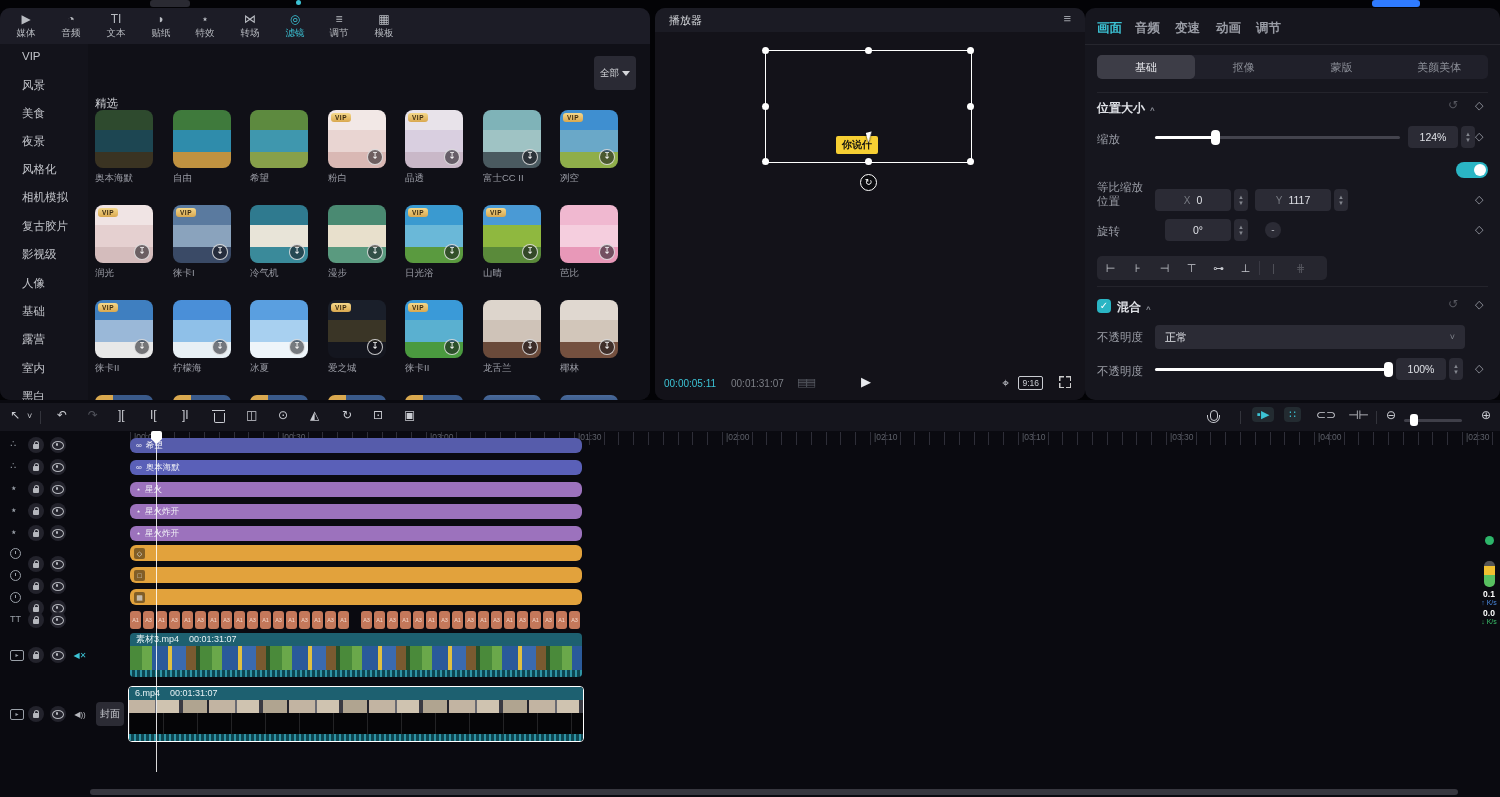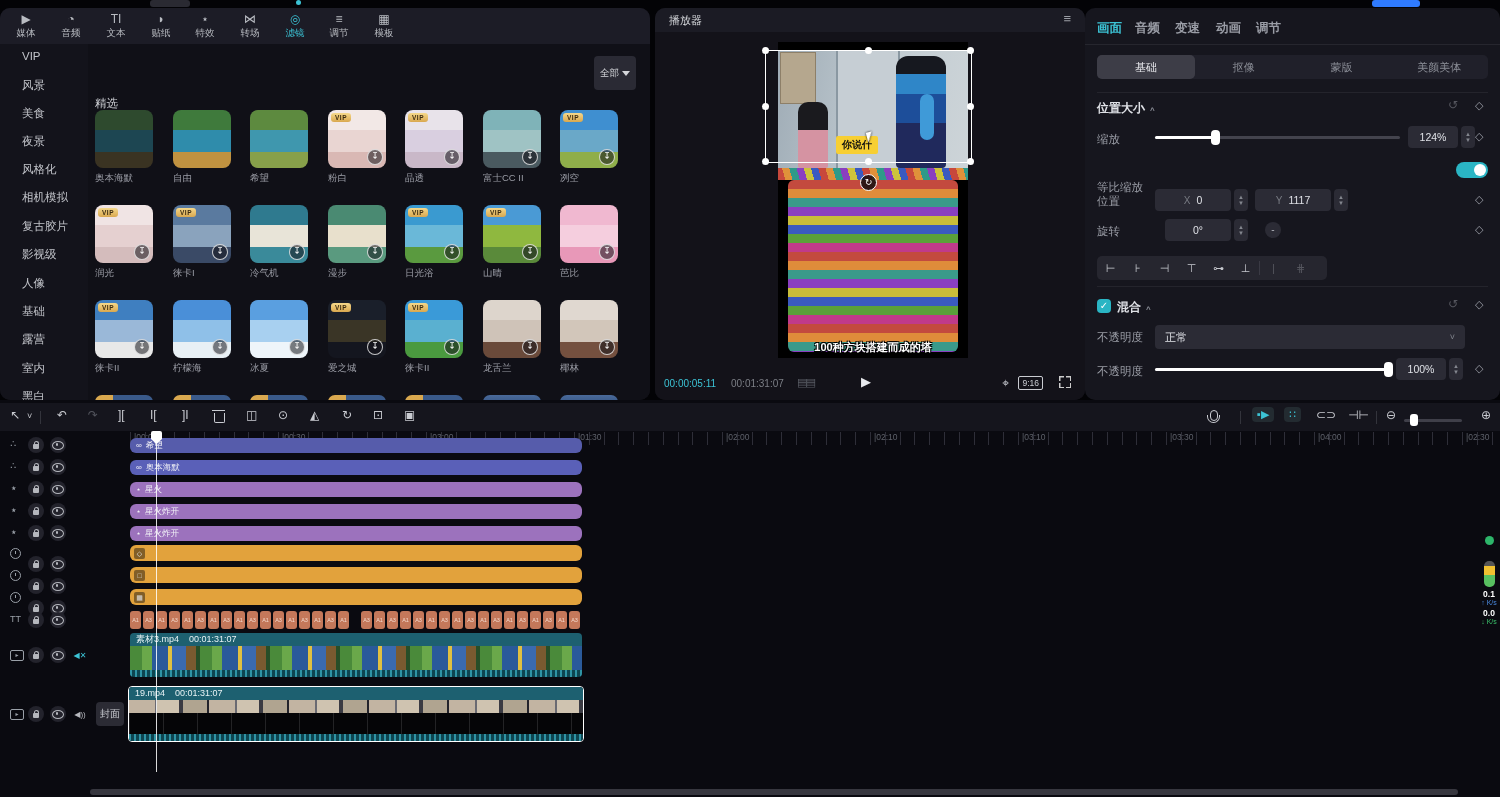--- a/index.html
+++ b/index.html
@@ -375,33 +375,20 @@
         <div class="gsliver" style="left: 395px; top: 351px; background: linear-gradient(rgb(74, 106, 154), rgb(58, 90, 138));"></div>
         <div class="gsliver" style="left: 472px; top: 351px; background: linear-gradient(rgb(74, 106, 154), rgb(58, 90, 138));"></div>
       </div>
   </div>
 
   <div class="panel" id="player-panel">
     <div id="player-header">
       <span id="player-title">播放器</span>
       <span id="player-menu">≡</span>
     </div>
-    <div id="video">
-      <div class="photo">
-        <div class="door"></div>
-        <div class="shelf"></div>
-        <div class="fig-left"></div>
-        <div class="fig-right">
-            <div class="fig-arm"></div>
-          </div>
-      </div>
-      <div class="stripe-band"></div>
-      <div class="tower"></div>
-      <div class="vid-sub">100种方块搭建而成的塔</div>
-    </div>
     <div id="sel-rect">
         <div class="hdl" style="left: calc(0% - 4px); top: calc(0% - 4px);"></div>
         <div class="hdl" style="left: calc(50% - 4px); top: calc(0% - 4px);"></div>
         <div class="hdl" style="left: calc(100% - 4px); top: calc(0% - 4px);"></div>
         <div class="hdl" style="left: calc(0% - 4px); top: calc(50% - 4px);"></div>
         <div class="hdl" style="left: calc(100% - 4px); top: calc(50% - 4px);"></div>
         <div class="hdl" style="left: calc(0% - 4px); top: calc(100% - 4px);"></div>
         <div class="hdl" style="left: calc(50% - 4px); top: calc(100% - 4px);"></div>
         <div class="hdl" style="left: calc(100% - 4px); top: calc(100% - 4px);"></div>
       </div>
@@ -742,21 +729,21 @@
         <div class="vtrack" style="top: 233px; height: 44px;">
           <div class="vt-hdr">
             <div>素材3.mp4</div>
             <div>00:01:31:07</div>
           </div>
           <div class="film1"></div>
           <div class="astrip"></div>
         </div>
         <div class="vtrack" id="vtrack2" style="top: 286px; left: 128px; width: 454px;">
           <div class="vt-hdr">
-            <div>19.mp4</div>
+            <div>6.mp4</div>
             <div>00:01:31:07</div>
           </div>
           <div class="film2"></div>
           <div class="blackzone"></div>
           <div class="astrip"></div>
         </div>
       </div>
     <div id="cover-btn">封面</div>
     <div id="playhead-line"></div>
     <div id="playhead-hdl"></div>

